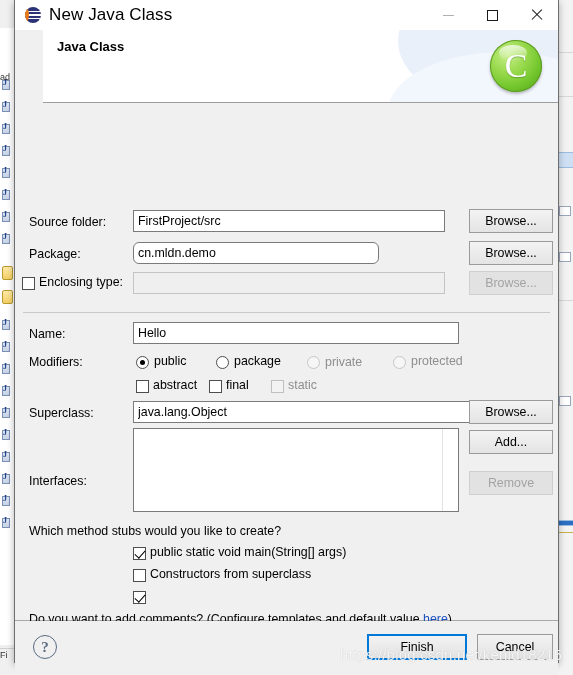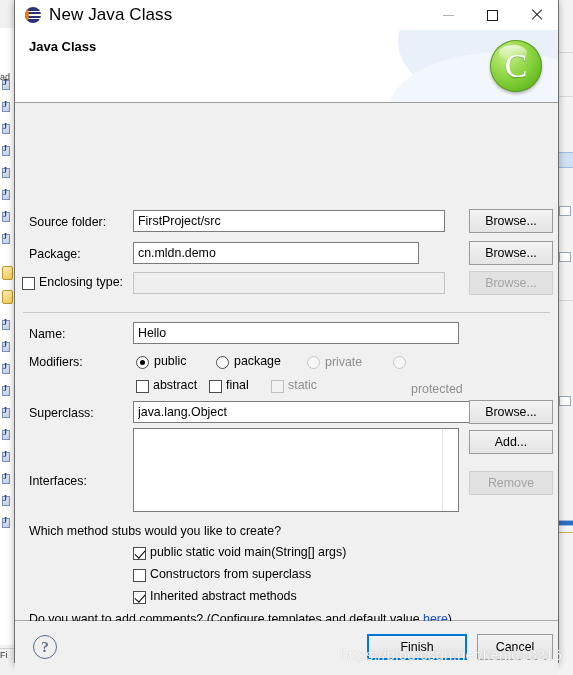--- a/index.html
+++ b/index.html
@@ -136,20 +136,21 @@
     transform-origin: center;
   }
   .glyph-close::before { transform: rotate(45deg); }
   .glyph-close::after  { transform: rotate(-45deg); }
 
   
   #banner {
     position: relative; height: 72px; background: #ffffff;
     border-bottom: 1px solid #9d9d9d;
     overflow: hidden;
+    margin-left: 28px;
   }
   .banner-swoosh-1 {
     position: absolute; right: -30px; top: -52px; width: 190px; height: 126px;
     background: #eaf0fa; border-radius: 50%;
   }
   .banner-swoosh-2 {
     position: absolute; right: -60px; top: 22px; width: 230px; height: 120px;
     background: #f2f6fd; border-radius: 50%;
   }
   .banner-title {
@@ -370,21 +371,21 @@
     </div>
   </div>
 
   <div id="form">
 
     <div class="lbl" style="left:14px; top:112px;">Source folder:</div>
     <input class="tinput" style="left: 118px; top: 107px; width: 312px;" value="FirstProject/src">
     <div class="btn" style="left:454px; top:106px; width:84px;">Browse...</div>
 
     <div class="lbl" style="left:14px; top:144px;">Package:</div>
-    <input class="tinput" style="left: 118px; top: 139px; width: 286px;" value="cn.mldn.demo">
+    <input class="tinput" style="left: 118px; top: 139px; width: 246px; border-radius: 6px;" value="cn.mldn.demo">
     <div class="btn" style="left:454px; top:138px; width:84px;">Browse...</div>
 
     <div class="cb" style="left:7px; top:174px;"></div>
     <div class="ctl-lbl" style="left:24px; top:172px;">Enclosing type:</div>
     <input class="tinput disabled" style="left: 118px; top: 169px; width: 312px;" disabled="" value="">
     <div class="btn disabled" style="left:454px; top:168px; width:84px;">Browse...</div>
 
     <div class="sep" style="left:8px; top:209px; width:527px;"></div>
 
     <div class="lbl" style="left:14px; top:224px;">Name:</div>
@@ -395,21 +396,21 @@
     <div class="rb checked" style="left:121px; top:253px;"></div>
     <div class="ctl-lbl" style="left:139px; top:251px;">public</div>
 
     <div class="rb" style="left:201px; top:253px;"></div>
     <div class="ctl-lbl" style="left:219px; top:251px;">package</div>
 
     <div class="rb disabled" style="left:292px; top:253px;"></div>
     <div class="ctl-lbl disabled" style="left:310px; top:252px;">private</div>
 
     <div class="rb disabled" style="left:378px; top:253px;"></div>
-    <div class="ctl-lbl disabled" style="left:396px; top:251px;margin-top:28px;">protected</div>
+    <div class="ctl-lbl disabled" style="left:396px; top:251px;">protected</div>
 
     <div class="cb" style="left:121px; top:277px;"></div>
     <div class="ctl-lbl" style="left:138px; top:275px;">abstract</div>
 
     <div class="cb" style="left:194px; top:277px;"></div>
     <div class="ctl-lbl" style="left:211px; top:275px;">final</div>
 
     <div class="cb disabled" style="left:256px; top:277px;"></div>
     <div class="ctl-lbl disabled" style="left:273px; top:275px;">static</div>
 
@@ -426,21 +427,20 @@
 
     <div class="lbl" style="left:14px; top:421px;">Which method stubs would you like to create?</div>
 
     <div class="cb checked" style="left:118px; top:444px;"></div>
     <div class="ctl-lbl" style="left:135px; top:442px;">public static void main(String[] args)</div>
 
     <div class="cb" style="left:118px; top:466px;"></div>
     <div class="ctl-lbl" style="left:135px; top:464px;">Constructors from superclass</div>
 
     <div class="cb checked" style="left:118px; top:488px;"></div>
-    <div class="ctl-lbl" style="left:135px; top:486px;">Inherited abstract methods</div>
 
     <div class="lbl" style="left:14px; top:509px;">
       <span>Do you want to add comments? (Configure templates and default value </span><span class="link">here</span><span>)</span>
     </div>
 
     <div class="cb" style="left:118px; top:533px;"></div>
     <div class="ctl-lbl" style="left:135px; top:531px;">Generate comments</div>
   </div>
 
   <div id="footer">

